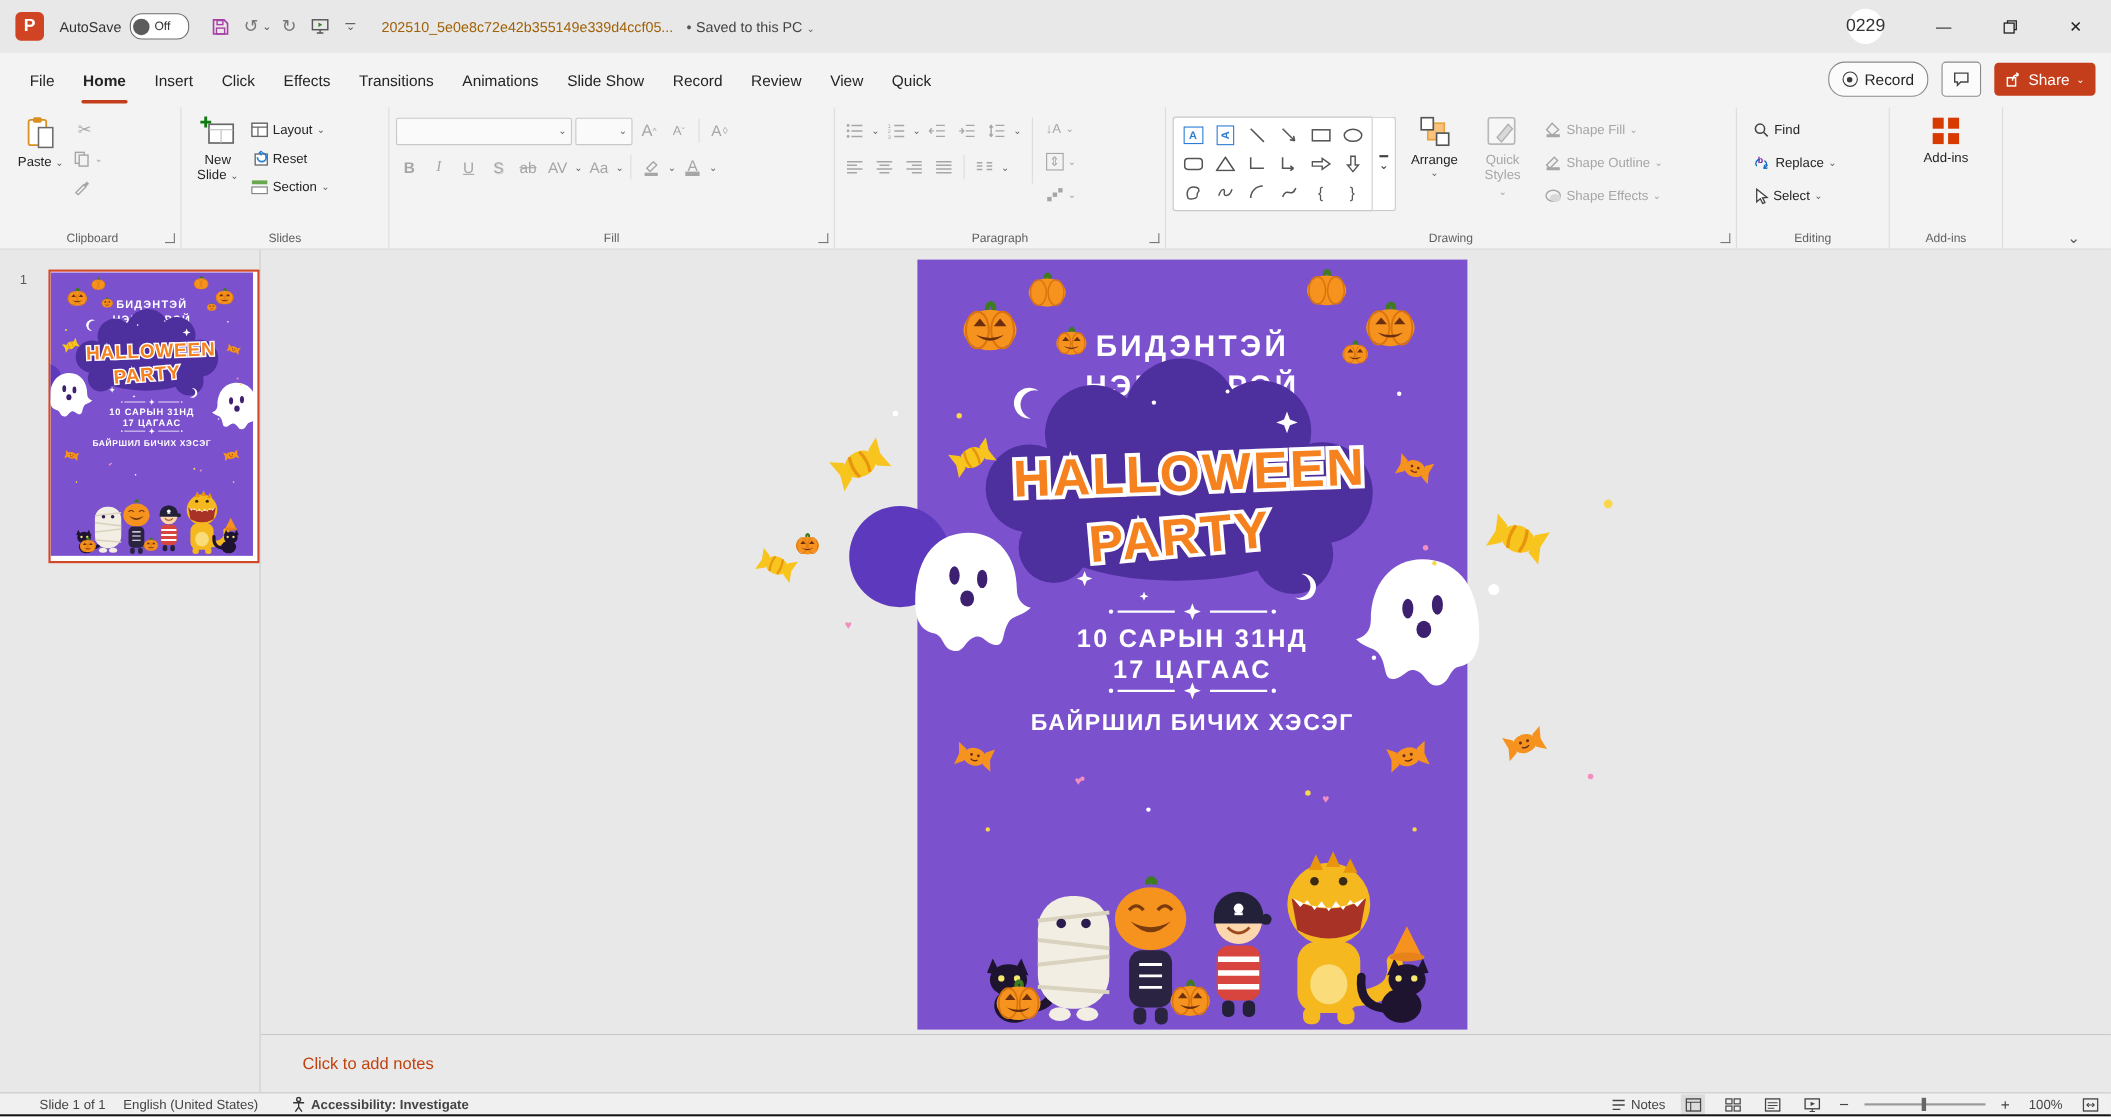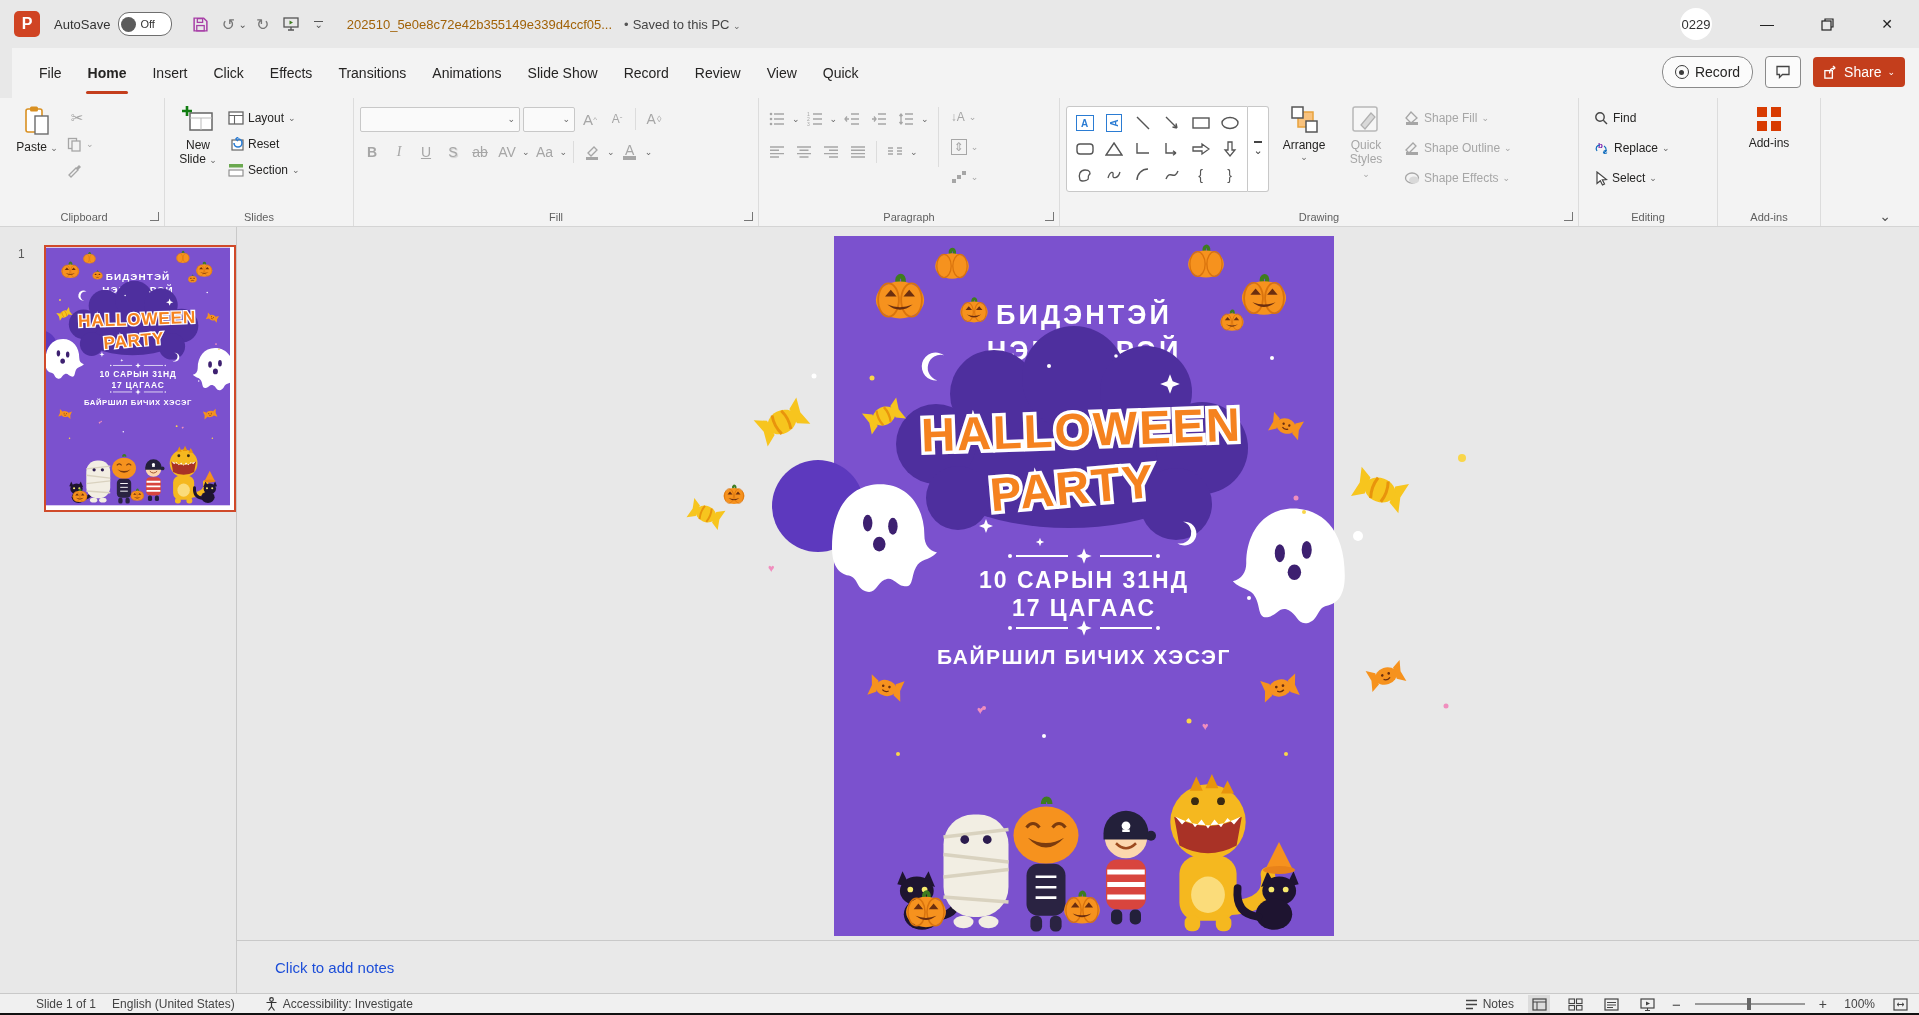--- a/index.html
+++ b/index.html
@@ -17,24 +17,24 @@
   .qbtn{width:28px;height:28px;display:flex;align-items:center;justify-content:center;color:#555;font-size:16px}
   .qchev{font-size:10px;color:#555;margin-left:-4px;margin-right:2px}
   .fname{font-size:13px;color:#a16207;margin-left:14px;white-space:nowrap}
   .saved{font-size:13px;color:#444;margin-left:8px;white-space:nowrap}
   .searchbox{position:absolute;left:872px;top:8px;width:458px;height:32px;background:#fff;border:1px solid #cfcfcf;
              border-radius:4px;display:flex;align-items:center;padding:0 10px;gap:8px}
   .searchbox input{border:none;outline:none;font-size:14px;color:#333;background:transparent;width:100%;
                    font-family:"Liberation Sans",sans-serif}
   .searchbox input::placeholder{color:#6d6d6d}
   .acct{position:absolute;left:1680px;top:8px;width:32px;height:32px;border-radius:50%;background:#fff;
-        display:flex;align-items:center;justify-content:center;font-size:13px;color:#333}
+        display:flex;align-items:center;justify-content:center;font-size:16px;color:#333}
   .winbtn{position:absolute;top:0;width:46px;height:48px;display:flex;align-items:center;justify-content:center;color:#222;font-size:14px}
   
-  .tabsrow{position:absolute;left:12px;top:48px;right:0;height:50px;background:#f3f3f3;display:flex;align-items:center;padding-left:14px}
+  .tabsrow{position:absolute;left:0;top:48px;right:0;height:50px;background:#f3f3f3;display:flex;align-items:center;padding-left:14px}
   .tab{position:relative;height:100%;display:flex;align-items:center;padding:0 13px;font-size:14px;color:#252423}
   .tab.active{font-weight:bold}
   .tab.active::after{content:"";position:absolute;left:11px;right:11px;bottom:4px;height:3px;background:#c43e1c;border-radius:2px}
   .topright{position:absolute;right:14px;top:56px;display:flex;align-items:center;gap:12px}
   .recordbtn{height:30px;border:1px solid #8a8a8a;border-radius:15px;background:#fbfbfb;display:flex;align-items:center;
              gap:6px;padding:0 12px;font-size:14px;color:#252423}
   .recdot{width:12px;height:12px;border:1.5px solid #3b3b3b;border-radius:50%;display:flex;align-items:center;justify-content:center}
   .recdot::after{content:"";width:5px;height:5px;border-radius:50%;background:#3b3b3b}
   .commentbtn{width:34px;height:30px;border:1px solid #8a8a8a;border-radius:4px;background:#fbfbfb;
               display:flex;align-items:center;justify-content:center}
@@ -70,21 +70,21 @@
   .morebar .bar{width:8px;height:1.5px;background:#444;margin-bottom:1px}
   .collapse{position:absolute;right:28px;bottom:2px;font-size:14px;color:#555}
   
   .panel{position:absolute;left:0;top:227px;width:236px;bottom:21px;background:#e8e8e8;border-right:1px solid #c9c9c9}
   .slidenum{position:absolute;left:18px;top:20px;font-size:12px;color:#5a5a5a}
   .thumbbox{position:absolute;left:44px;top:18px;width:188px;height:263px;border:2px solid #d04a2a;background:#fff}
   .canvas{position:absolute;left:237px;top:227px;right:0;height:713px;background:#e8e8e8}
   .slide-svg{position:absolute;left:447px;top:-1px}
   .notespane{position:absolute;left:237px;top:940px;right:0;height:53px;background:#e9e9e9;border-top:1px solid #c9c9c9;
              display:flex;align-items:center}
-  .notesph{margin-left:38px;font-size:15px;color:#1d4ed8}
+  .notesph{margin-left:38px;font-size:15px;color:#c2410c}
   
   .statusbar{position:absolute;left:0;top:993px;right:0;height:20px;background:#f0f0f0;border-top:1px solid #c9c9c9;
              display:flex;align-items:center;font-size:12px;color:#444}
   .sitem{margin-left:36px;white-space:nowrap;display:flex;align-items:center;gap:5px}
   .sright{position:absolute;right:8px;top:0;height:20px;display:flex;align-items:center;gap:14px}
   .viewic{display:flex;align-items:center;justify-content:center;width:22px;height:18px}
   .ztrack{width:110px;height:2px;background:#9a9a9a;position:relative}
   .zhandle{position:absolute;left:52px;top:-5px;width:4px;height:12px;background:#666}
   .blackstrip{position:absolute;left:0;top:1013px;right:0;height:2px;background:#111}
   
@@ -769,21 +769,21 @@
   </svg>
 </div>
 
 <div class="notespane">
   <span class="notesph">Click to add notes</span>
 </div>
 
 <div class="statusbar">
   <span class="sitem">Slide 1 of 1</span>
   <span class="sitem" style="margin-left:16px">English (United States)</span>
-  <span class="sitem" style="margin-left:30px;font-weight:normal">
+  <span class="sitem" style="margin-left:30px;font-weight:bold">
     <svg width="13" height="14" viewBox="0 0 13 14">
         <circle cx="6.5" cy="2.5" r="1.8" fill="none" stroke="#333" stroke-width="1.2"></circle>
         <path d="M1.5,5.5 h10 M6.5,5.5 v4 M6.5,9.5 l-3,4 M6.5,9.5 l3,4" fill="none" stroke="#333" stroke-width="1.2"></path>
       </svg>
     <span>Accessibility: Investigate</span>
   </span>
   <div class="sright">
     <span class="sitem" style="margin-left:0">
       <svg width="13" height="11" viewBox="0 0 13 11">
           <path d="M1,1.5 h11 M1,5.5 h11 M1,9.5 h7" stroke="#444" stroke-width="1.3"></path>

